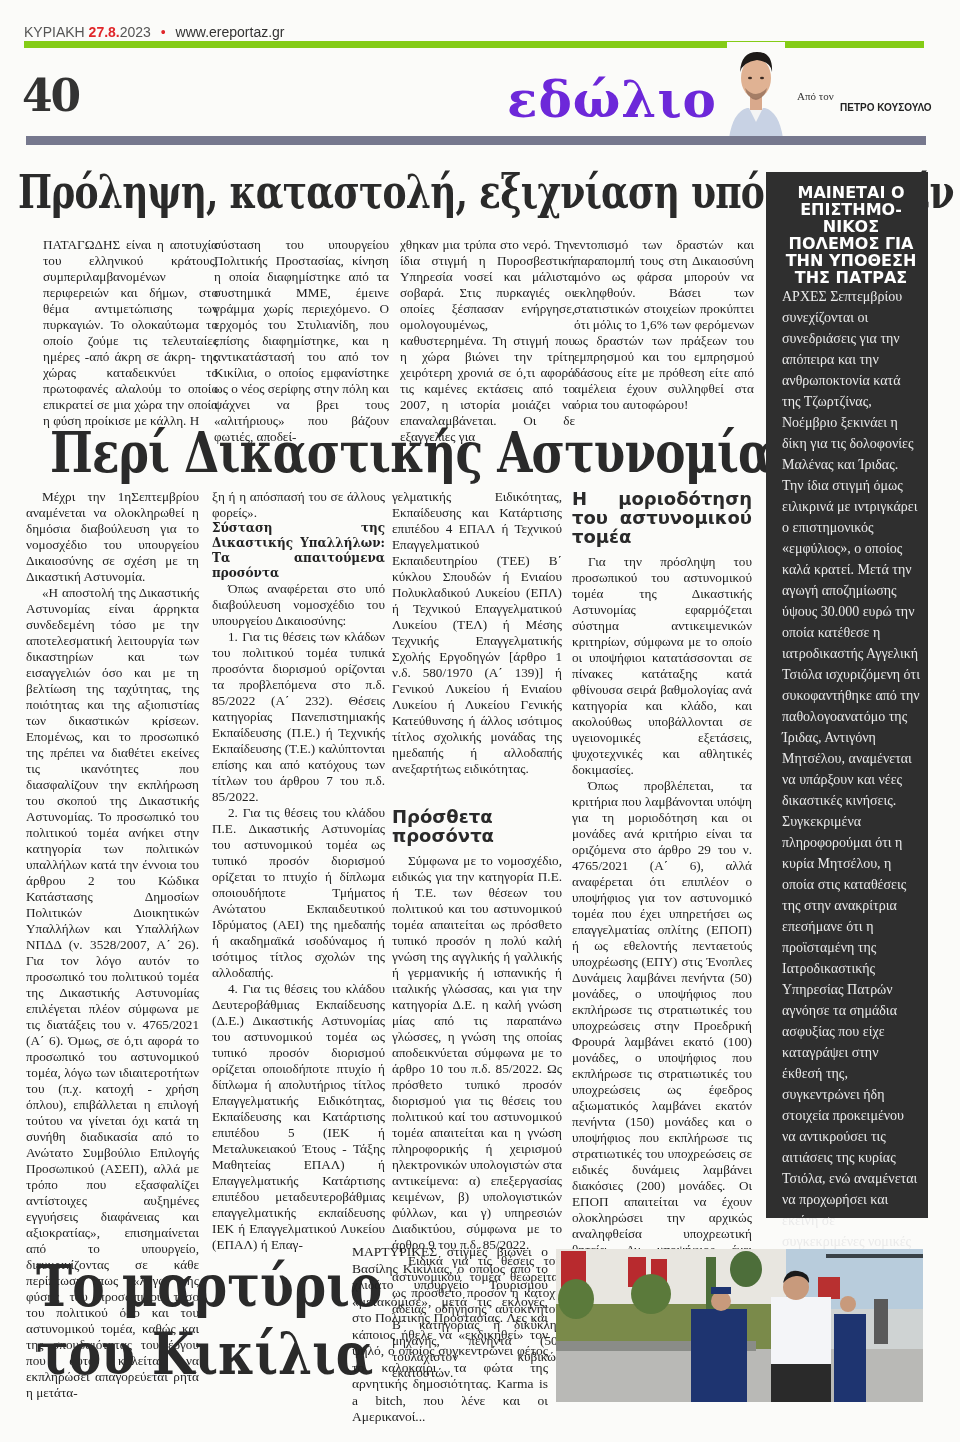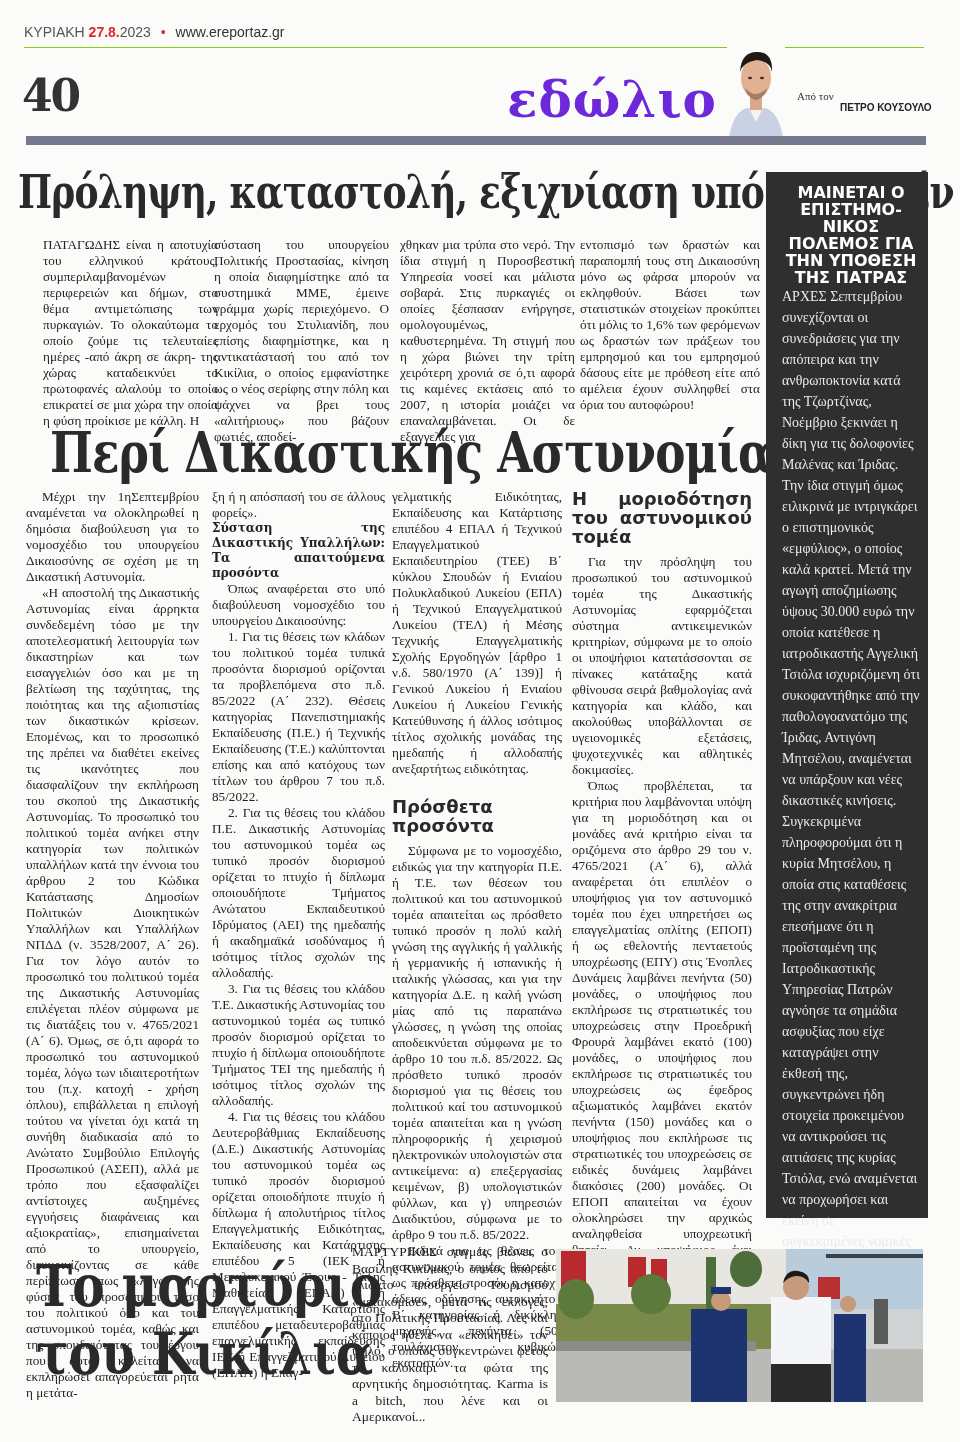--- a/index.html
+++ b/index.html
@@ -1,19 +1,19 @@
 <!DOCTYPE html>
 <html><head>
 <meta charset="utf-8">
 <style>
   * { box-sizing: border-box; margin: 0; padding: 0; }
   html, body { width: 960px; height: 1442px; background: #fbfbf9; overflow: hidden; }
   body { position: relative; font-family: "Liberation Serif", serif; color: #1f1f1f; }
 
-  .topbar { position: absolute; left: 24px; top: 24px; width: 900px; height: 24px; border-bottom: 1px solid #84cc16; font-family: "Liberation Sans", sans-serif; font-size: 14px; color: #555; }
+  .topbar { position: absolute; left: 24px; top: 24px; width: 900px; height: 24px; border-bottom: 7px solid #84cc16; font-family: "Liberation Sans", sans-serif; font-size: 14px; color: #555; }
   .topbar .day { color: #555; }
   .topbar .date-red { color: #e0262a; font-weight: bold; }
   .topbar .dot { color: #e0262a; margin: 0 6px; }
   .topbar .url { color: #333; }
 
   .page-num { position: absolute; left: 22px; top: 70px; font-family: "DejaVu Serif", serif; font-weight: bold; font-size: 44px; color: #333; letter-spacing: -2px; }
   .column-name { position: absolute; left: 507px; top: 70px; font-family: "DejaVu Serif", serif; font-weight: bold; font-size: 50px; color: #6d28d9; letter-spacing: 1px; }
 
   .portrait { position: absolute; left: 727px; top: 42px; width: 58px; height: 96px; }
   .byline { position: absolute; left: 797px; top: 90px; font-size: 11px; line-height: 12px; }
@@ -77,44 +77,43 @@
 
 <div class="col" style="left:26px; top:237px; width:175px;margin-left:17px;">
   <p>ΠΑΤΑΓΩΔΗΣ είναι η αποτυχία του ελληνικού κράτους, συμπεριλαμβανομένων περιφερειών και δήμων, στο θέμα αντιμετώπισης των πυρκαγιών. Το ολοκαύτωμα το οποίο ζούμε τις τελευταίες ημέρες -από άκρη σε άκρη- της χώρας καταδεικνύει το πρωτοφανές αλαλούμ το οποίο επικρατεί σε μια χώρα την οποία η φύση προίκισε με κάλλη. Η</p>
 </div>
 <div class="col" style="left:214px; top:237px; width:175px;">
   <p>σύσταση του υπουργείου Πολιτικής Προστασίας, κίνηση η οποία διαφημίστηκε από τα συστημικά ΜΜΕ, έμεινε γράμμα χωρίς περιεχόμενο. Ο ερχομός του Στυλιανίδη, που επίσης διαφημίστηκε, και η αντικατάστασή του από τον Κικίλια, ο οποίος εμφανίστηκε ως ο νέος σερίφης στην πόλη και ψάχνει να βρει τους «αλιτήριους» που βάζουν φωτιές, αποδεί-</p>
 </div>
 <div class="col" style="left:400px; top:237px; width:175px;">
   <p>χθηκαν μια τρύπα στο νερό. Την ίδια στιγμή η Πυροσβεστική Υπηρεσία νοσεί και μάλιστα σοβαρά. Στις πυρκαγιές οι οποίες ξέσπασαν ενήργησε, ομολογουμένως, καθυστερημένα. Τη στιγμή που η χώρα βιώνει την τρίτη χειρότερη χρονιά σε ό,τι αφορά τις καμένες εκτάσεις από το 2007, η ιστορία μοιάζει να επαναλαμβάνεται. Οι δε εξαγγελίες για</p>
 </div>
-<div class="col" style="left:574px; top:237px; width:180px;margin-left:6px;">
+<div class="col" style="left:574px; top:237px; width:180px;">
   <p>εντοπισμό των δραστών και παραπομπή τους στη Δικαιοσύνη μόνο ως φάρσα μπορούν να εκληφθούν. Βάσει των στατιστικών στοιχείων προκύπτει ότι μόλις το 1,6% των φερόμενων ως δραστών των πράξεων του εμπρησμού και του εμπρησμού δάσους είτε με πρόθεση είτε από αμέλεια έχουν συλληφθεί στα όρια του αυτοφώρου!</p>
 </div>
 
 <div class="headline h2">Περί Δικαστικής Αστυνομίας</div>
 
 <div class="col" style="left:26px; top:489px; width:173px;">
   <p class="indent">Μέχρι την 1ηΣεπτεμβρίου αναμένεται να ολοκληρωθεί η δημόσια διαβούλευση για το νομοσχέδιο του υπουργείου Δικαιοσύνης σε σχέση με τη Δικαστική Αστυνομία.</p>
   <p class="indent">«Η αποστολή της Δικαστικής Αστυνομίας είναι άρρηκτα συνδεδεμένη τόσο με την αποτελεσματική λειτουργία των δικαστηρίων και των εισαγγελιών όσο και με τη βελτίωση της ταχύτητας, της ποιότητας και της αξιοπιστίας των δικαστικών κρίσεων. Επομένως, και το προσωπικό της πρέπει να διαθέτει εκείνες τις ικανότητες που διασφαλίζουν την εκπλήρωση του σκοπού της Δικαστικής Αστυνομίας. Το προσωπικό του πολιτικού τομέα ανήκει στην κατηγορία των πολιτικών υπαλλήλων κατά την έννοια του άρθρου 2 του Κώδικα Κατάστασης Δημοσίων Πολιτικών Διοικητικών Υπαλλήλων και Υπαλλήλων ΝΠΔΔ (ν. 3528/2007, Α΄ 26). Για τον λόγο αυτόν το προσωπικό του πολιτικού τομέα της Δικαστικής Αστυνομίας επιλέγεται πλέον σύμφωνα με τις διατάξεις του ν. 4765/2021 (Α΄ 6). Όμως, σε ό,τι αφορά το προσωπικό του αστυνομικού τομέα, λόγω των ιδιαιτεροτήτων του (π.χ. κατοχή - χρήση όπλου), επιβάλλεται η επιλογή τούτου να γίνεται όχι κατά τη συνήθη διαδικασία από το Ανώτατο Συμβούλιο Επιλογής Προσωπικού (ΑΣΕΠ), αλλά με τρόπο που εξασφαλίζει αντίστοιχες αυξημένες εγγυήσεις διαφάνειας και αξιοκρατίας», επισημαίνεται από το υπουργείο, διευκρινίζοντας σε κάθε περίπτωση πως «λόγω της φύσης του προσωπικού τόσο του πολιτικού όσο και του αστυνομικού τομέα, καθώς και της σπουδαιότητας του έργου που αυτό καλείται να εκπληρώσει απαγορεύεται ρητά η μετάτα-</p>
 </div>
 
 <div class="col" style="left:212px; top:489px; width:173px;">
   <p>ξη ή η απόσπασή του σε άλλους φορείς».</p>
   <p class="subhead-bold">Σύσταση της Δικαστικής Υπαλλήλων: Τα απαιτούμενα προσόντα</p>
   <p class="indent">Όπως αναφέρεται στο υπό διαβούλευση νομοσχέδιο του υπουργείου Δικαιοσύνης:</p>
   <p class="indent">1. Για τις θέσεις των κλάδων του πολιτικού τομέα τυπικά προσόντα διορισμού ορίζονται τα προβλεπόμενα στο π.δ. 85/2022 (Α΄ 232). Θέσεις κατηγορίας Πανεπιστημιακής Εκπαίδευσης (Π.Ε.) ή Τεχνικής Εκπαίδευσης (Τ.Ε.) καλύπτονται επίσης και από κατόχους των τίτλων του άρθρου 7 του π.δ. 85/2022.</p>
   <p class="indent">2. Για τις θέσεις του κλάδου Π.Ε. Δικαστικής Αστυνομίας του αστυνομικού τομέα ως τυπικό προσόν διορισμού ορίζεται το πτυχίο ή δίπλωμα οποιουδήποτε Τμήματος Ανώτατου Εκπαιδευτικού Ιδρύματος (ΑΕΙ) της ημεδαπής ή ακαδημαϊκά ισοδύναμος ή ισότιμος τίτλος σχολών της αλλοδαπής.</p>
-  <p class="indent">3. Για τις θέσεις του κλάδου Τ.Ε. Δικαστικής Αστυνομίας του αστυνομικού τομέα ως τυπικό προσόν διορισμού ορίζεται το πτυχίο ή δίπλωμα οποιουδήποτε Τμήματος ΤΕΙ της ημεδαπής ή ισότιμος τίτλος σχολών της αλλοδαπής.</p>
   <p class="indent">4. Για τις θέσεις του κλάδου Δευτεροβάθμιας Εκπαίδευσης (Δ.Ε.) Δικαστικής Αστυνομίας του αστυνομικού τομέα ως τυπικό προσόν διορισμού ορίζεται οποιοδήποτε πτυχίο ή δίπλωμα ή απολυτήριος τίτλος Επαγγελματικής Ειδικότητας, Εκπαίδευσης και Κατάρτισης επιπέδου 5 (ΙΕΚ ή Μεταλυκειακού Έτους - Τάξης Μαθητείας ΕΠΑΛ) ή Επαγγελματικής Κατάρτισης επιπέδου μεταδευτεροβάθμιας επαγγελματικής εκπαίδευσης ΙΕΚ ή Επαγγελματικού Λυκείου (ΕΠΑΛ) ή Επαγ-</p>
 </div>
 
 <div class="col" style="left:392px; top:489px; width:170px;">
   <p>γελματικής Ειδικότητας, Εκπαίδευσης και Κατάρτισης επιπέδου 4 ΕΠΑΛ ή Τεχνικού Επαγγελματικού Εκπαιδευτηρίου (ΤΕΕ) Β΄ κύκλου Σπουδών ή Ενιαίου Πολυκλαδικού Λυκείου (ΕΠΛ) ή Τεχνικού Επαγγελματικού Λυκείου (ΤΕΛ) ή Μέσης Τεχνικής Επαγγελματικής Σχολής Εργοδηγών [άρθρο 1 ν.δ. 580/1970 (Α΄ 139)] ή Γενικού Λυκείου ή Ενιαίου Λυκείου ή Λυκείου Γενικής Κατεύθυνσης ή άλλος ισότιμος τίτλος σχολικής μονάδας της ημεδαπής ή αλλοδαπής ανεξαρτήτως ειδικότητας.</p>
-  <div class="sans-sub" style="margin-top:20px;">Πρόσθετα προσόντα</div>
+  <div class="sans-sub" style="margin-top:30px;">Πρόσθετα προσόντα</div>
   <p class="indent">Σύμφωνα με το νομοσχέδιο, ειδικώς για την κατηγορία Π.Ε. ή Τ.Ε. των θέσεων του πολιτικού και του αστυνομικού τομέα απαιτείται ως πρόσθετο τυπικό προσόν η πολύ καλή γνώση της αγγλικής ή γαλλικής ή γερμανικής ή ισπανικής ή ιταλικής γλώσσας, και για την κατηγορία Δ.Ε. η καλή γνώση μίας από τις παραπάνω γλώσσες, η γνώση της οποίας αποδεικνύεται σύμφωνα με το άρθρο 10 του π.δ. 85/2022. Ως πρόσθετο τυπικό προσόν διορισμού για τις θέσεις του πολιτικού καί του αστυνομικού τομέα απαιτείται και η γνώση πληροφορικής ή χειρισμού ηλεκτρονικών υπολογιστών στα αντικείμενα: α) επεξεργασίας κειμένων, β) υπολογιστικών φύλλων, και γ) υπηρεσιών Διαδικτύου, σύμφωνα με το άρθρο 9 του π.δ. 85/2022.</p>
   <p class="indent">Ειδικά για τις θέσεις του αστυνομικού τομέα θεωρείται ως πρόσθετο προσόν η κατοχή άδειας οδήγησης αυτοκινήτου Β΄ κατηγορίας ή δικύκλης μηχανής, πενήντα (50) τουλάχιστον κυβικών εκατοστών.</p>
 </div>
 
 <div class="col" style="left:572px; top:489px; width:180px;">
   <div class="sans-sub">Η μοριοδότηση του αστυνομικού τομέα</div>
   <p class="indent">Για την πρόσληψη του προσωπικού του αστυνομικού τομέα της Δικαστικής Αστυνομίας εφαρμόζεται σύστημα αντικειμενικών κριτηρίων, σύμφωνα με το οποίο οι υποψήφιοι κατατάσσονται σε πίνακες κατάταξης κατά φθίνουσα σειρά βαθμολογίας ανά κατηγορία και κλάδο, και ακολούθως υποβάλλονται σε υγειονομικές εξετάσεις, ψυχοτεχνικές και αθλητικές δοκιμασίες.</p>
   <p class="indent">Όπως προβλέπεται, τα κριτήρια που λαμβάνονται υπόψη για τη μοριοδότηση και οι μονάδες ανά κριτήριο είναι τα οριζόμενα στο άρθρο 29 του ν. 4765/2021 (Α΄ 6), αλλά αναφέρεται ότι επιπλέον ο υποψήφιος για τον αστυνομικό τομέα που έχει υπηρετήσει ως επαγγελματίας οπλίτης (ΕΠΟΠ) ή ως εθελοντής πενταετούς υποχρέωσης (ΕΠΥ) στις Ένοπλες Δυνάμεις λαμβάνει πενήντα (50) μονάδες, ο υποψήφιος που εκπλήρωσε τις στρατιωτικές του υποχρεώσεις στην Προεδρική Φρουρά λαμβάνει εκατό (100) μονάδες, ο υποψήφιος που εκπλήρωσε τις στρατιωτικές του υποχρεώσεις ως έφεδρος αξιωματικός λαμβάνει εκατόν πενήντα (150) μονάδες και ο υποψήφιος που εκπλήρωσε τις στρατιωτικές του υποχρεώσεις σε ειδικές δυνάμεις λαμβάνει διακόσιες (200) μονάδες. Οι ΕΠΟΠ απαιτείται να έχουν ολοκληρώσει την αρχικώς αναληφθείσα υποχρεωτική θητεία. Αν υποψήφιος έχει υπηρετήσει τουλάχιστον εννέα (9) μήνες ως ΕΠΟΠ σε ειδικές δυνάμεις, λαμβάνει και την προβλεπόμενη μοριοδότηση ως υπηρετήσας σε ειδικές δυνάμεις.</p>
 </div>
 

